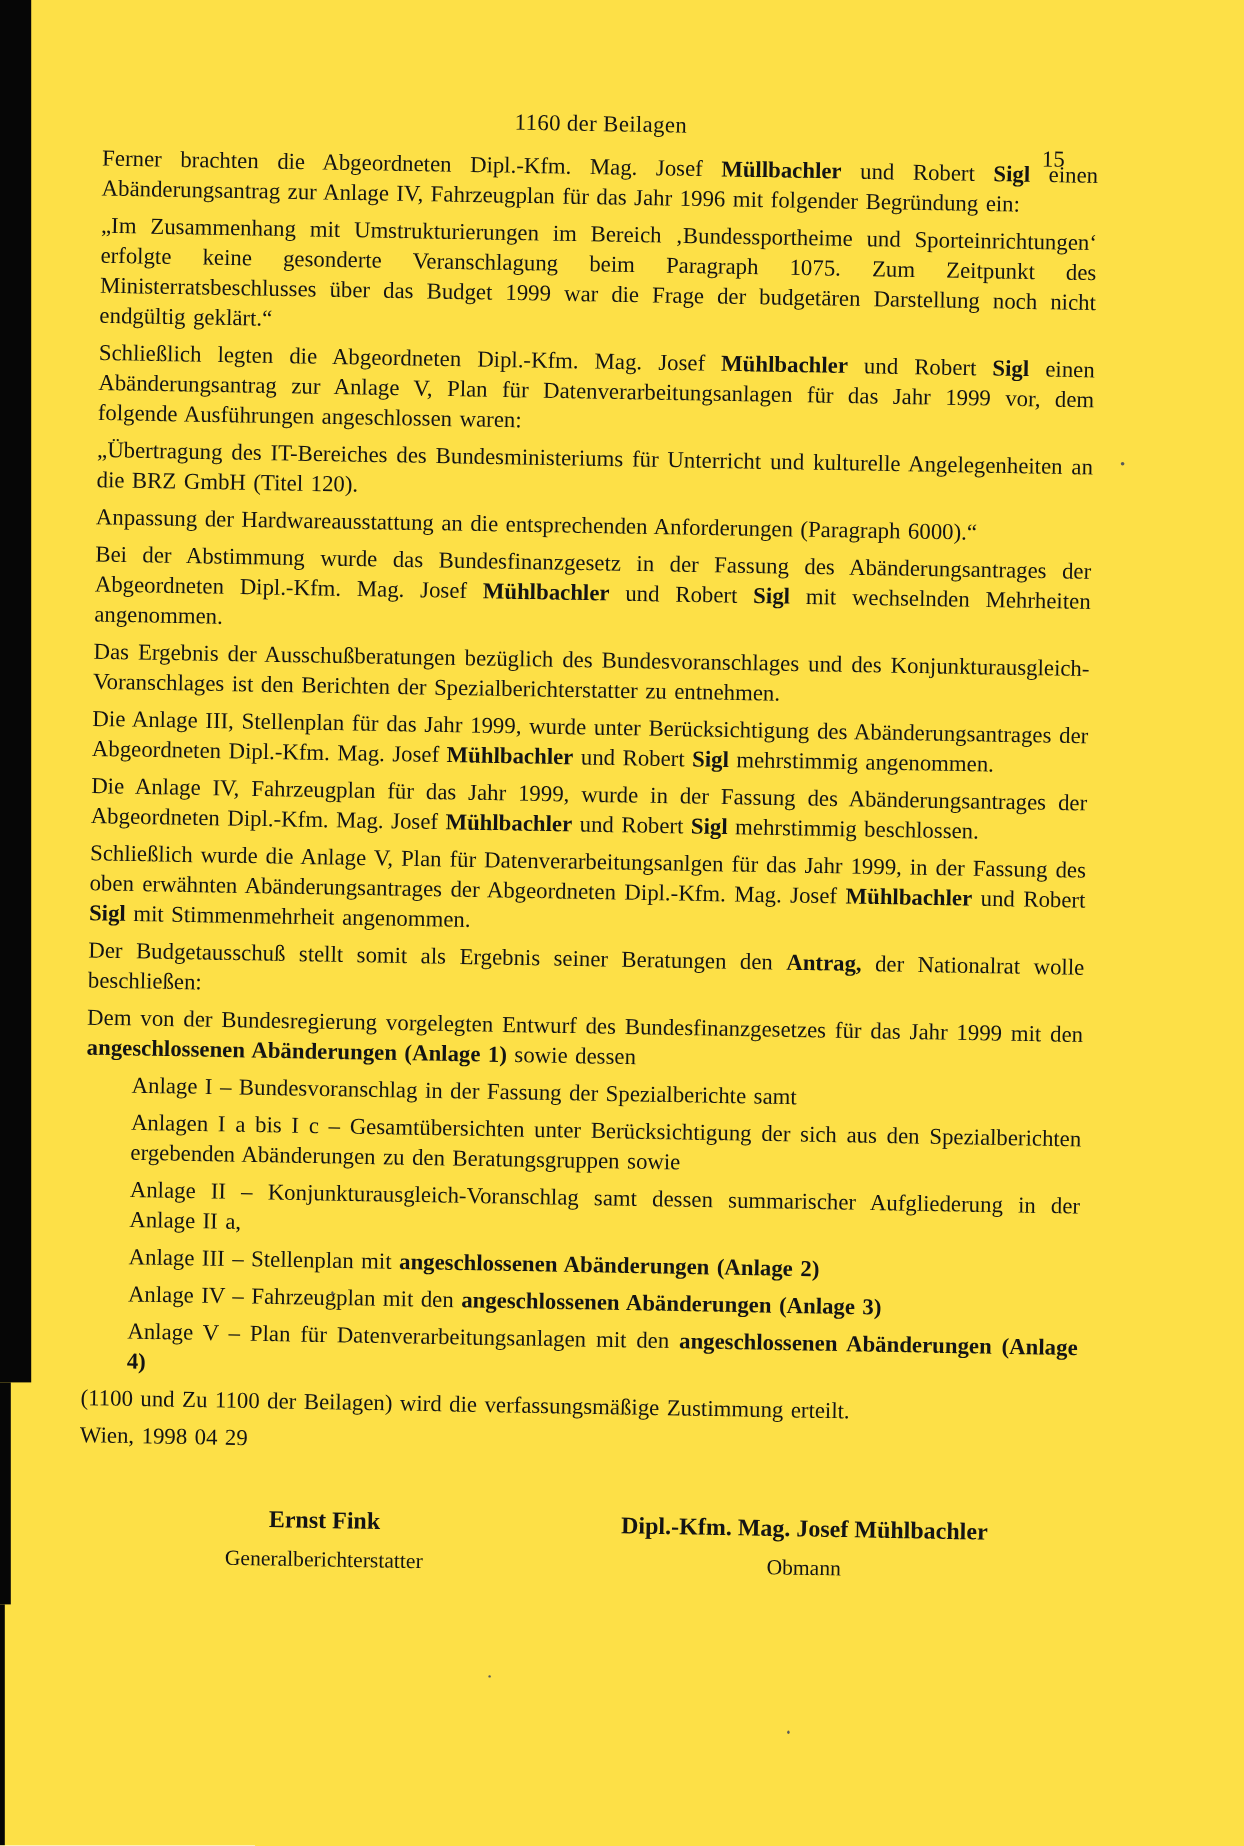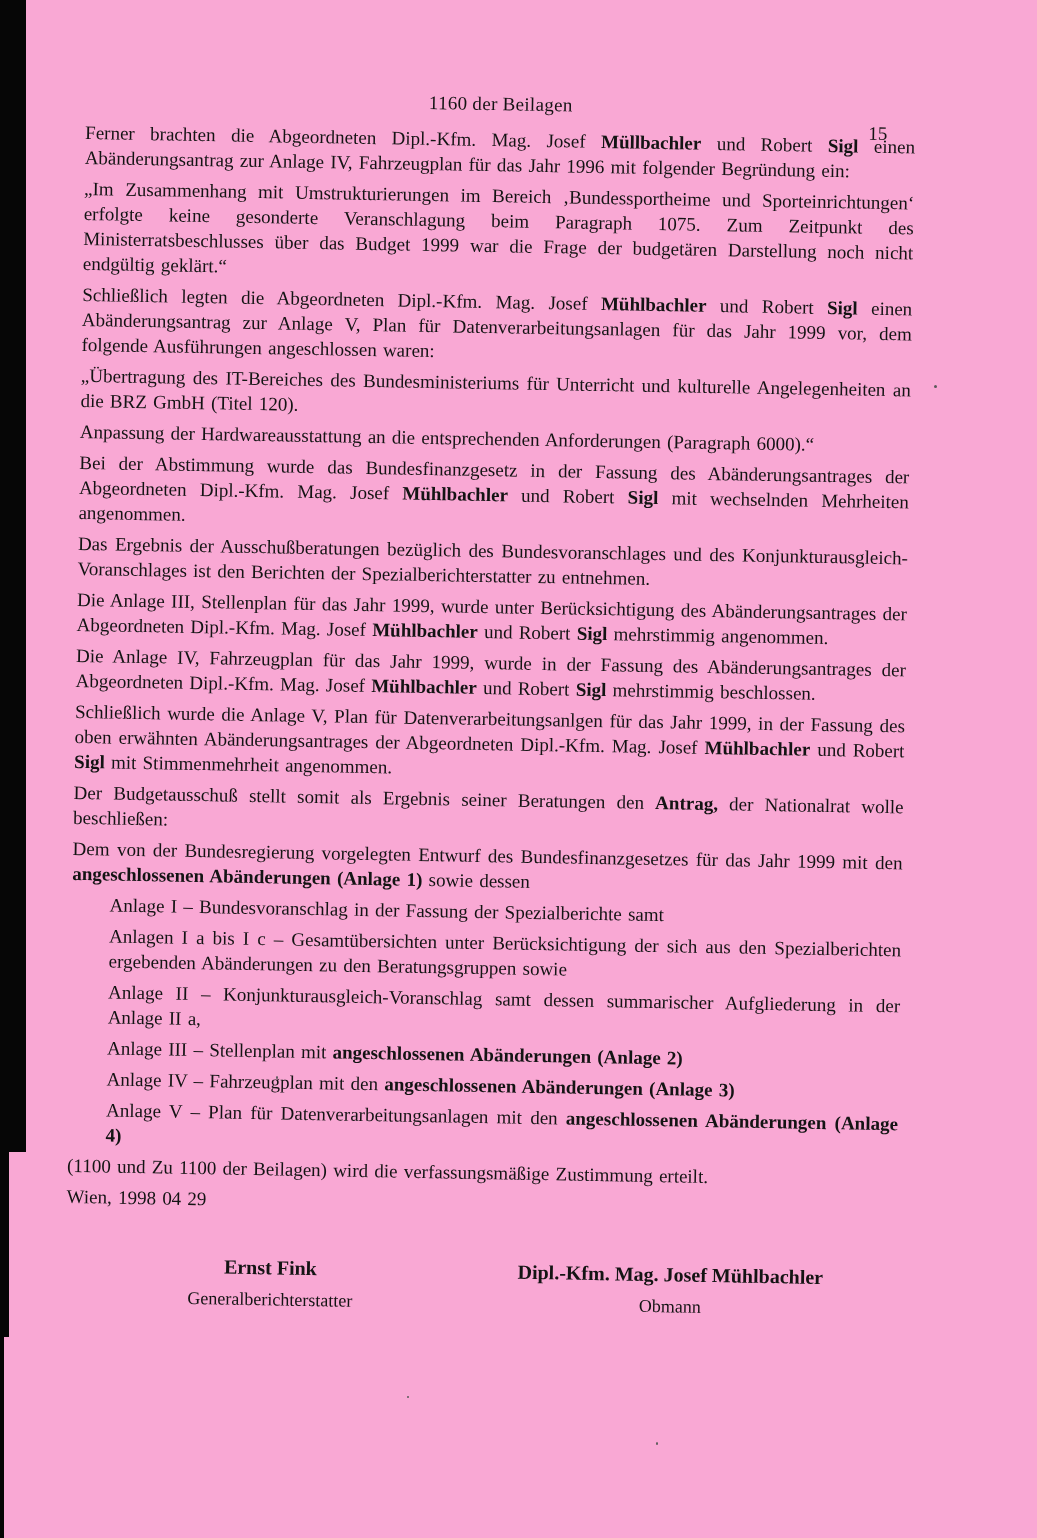--- a/index.html
+++ b/index.html
@@ -4,21 +4,21 @@
 <style>
   html, body {
     margin: 0;
     padding: 0;
     background: #ffffff;
   }
   .page {
     position: relative;
     width: 1037px;
     height: 1538px;
-    background: #f9a8d4;
+    background: #fde047;
     overflow: hidden;
     font-family: "Liberation Serif", "DejaVu Serif", serif;
     color: #141414;
   }
   
   .edge {
     position: absolute;
     left: 0;
     background: #060606;
   }

